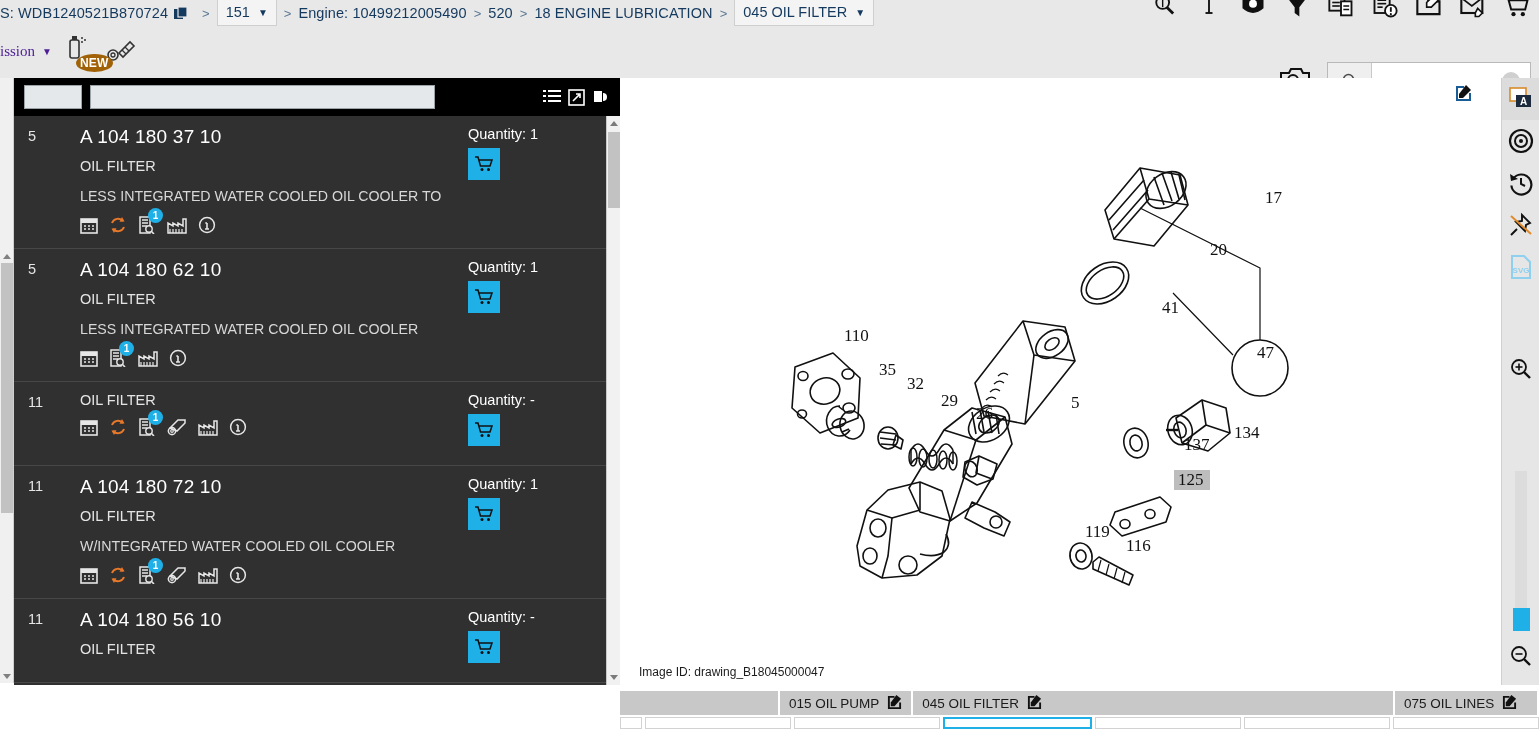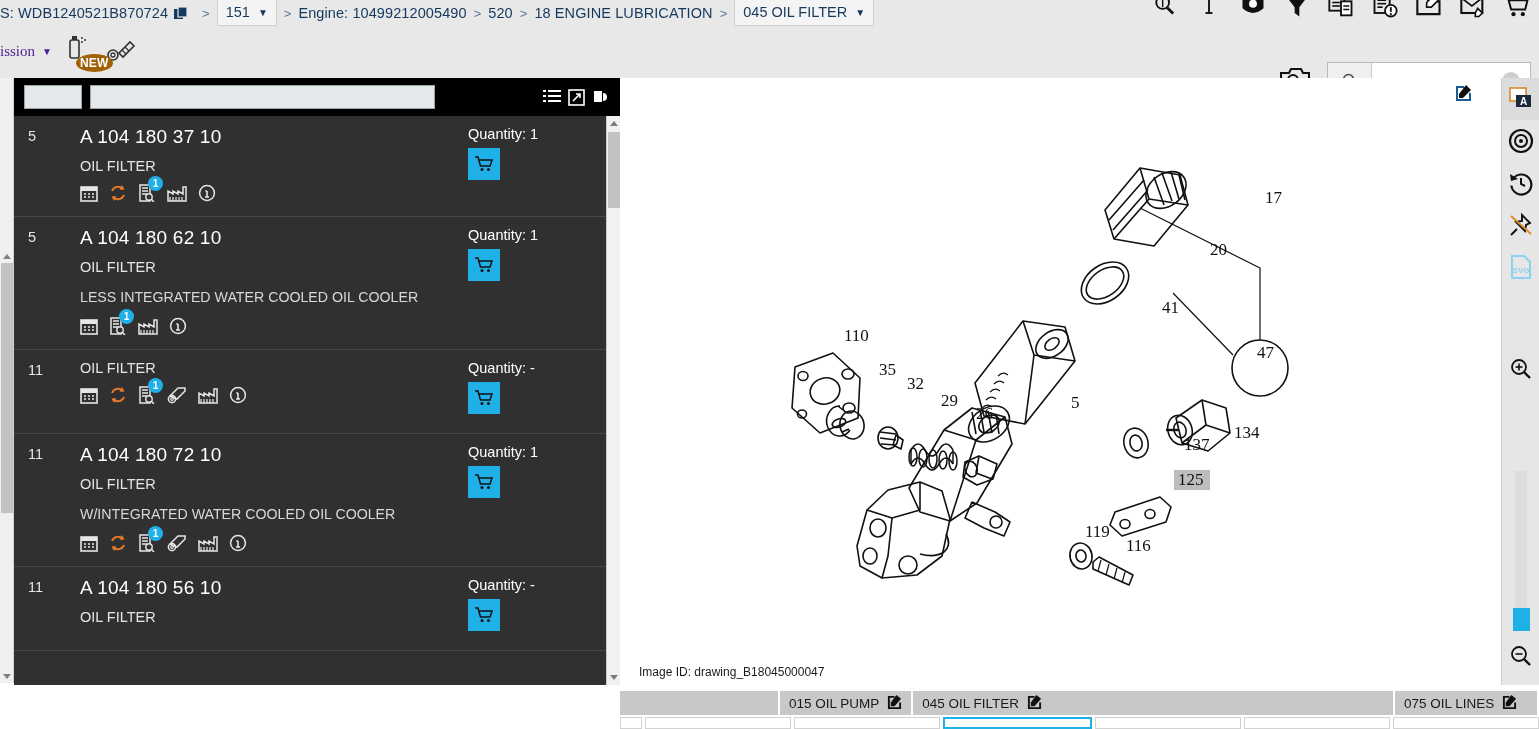--- a/index.html
+++ b/index.html
@@ -388,20 +388,21 @@
       </div>
     </div>
 
     <div class="list-scroll">
 
     <div class="part-row">
           <div class="pr-index">5</div>
           <div class="pr-main">
             <div class="pr-partno">A 104 180 37 10</div>
             <div class="pr-name">OIL FILTER</div>
+            <div class="pr-desc">LESS INTEGRATED WATER COOLED OIL COOLER TO</div>
             <div class="pr-iconrow">
               <span class="pr-icon"><svg width="18" height="18" viewBox="0 0 18 18">
                   <rect x="1" y="3" width="16" height="14" fill="none" stroke="#e6e6e6" stroke-width="1.6"></rect>
                   <rect x="1" y="3" width="16" height="4" fill="#e6e6e6"></rect>
                   <path d="M4 10h2M8 10h2M12 10h2M4 13h2M8 13h2M12 13h2" stroke="#e6e6e6" stroke-width="1.4"></path>
                 </svg></span>
               <span class="pr-icon"><svg width="18" height="18" viewBox="0 0 18 18">
                   <path d="M3 7 A6.5 6.5 0 0 1 14 5" fill="none" stroke="#e8792b" stroke-width="2"></path>
                   <path d="M13 1 L15.5 5.5 L10.5 5.8 Z" fill="#e8792b"></path>
                   <path d="M15 11 A6.5 6.5 0 0 1 4 13" fill="none" stroke="#e8792b" stroke-width="2"></path>

